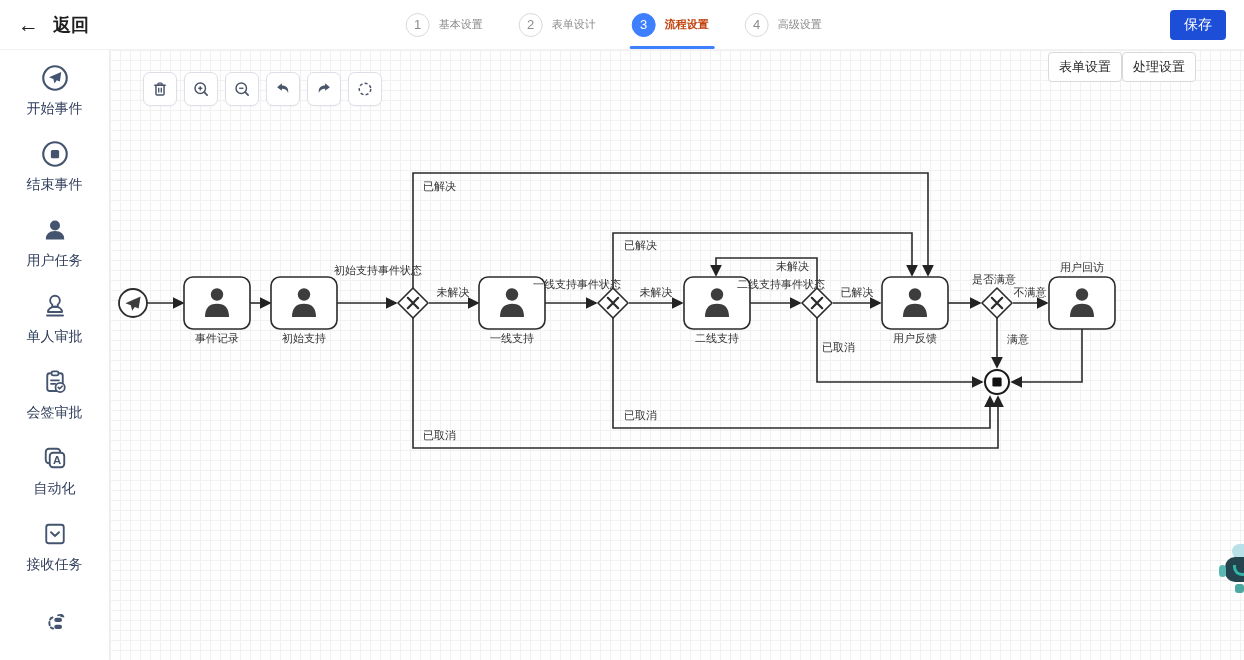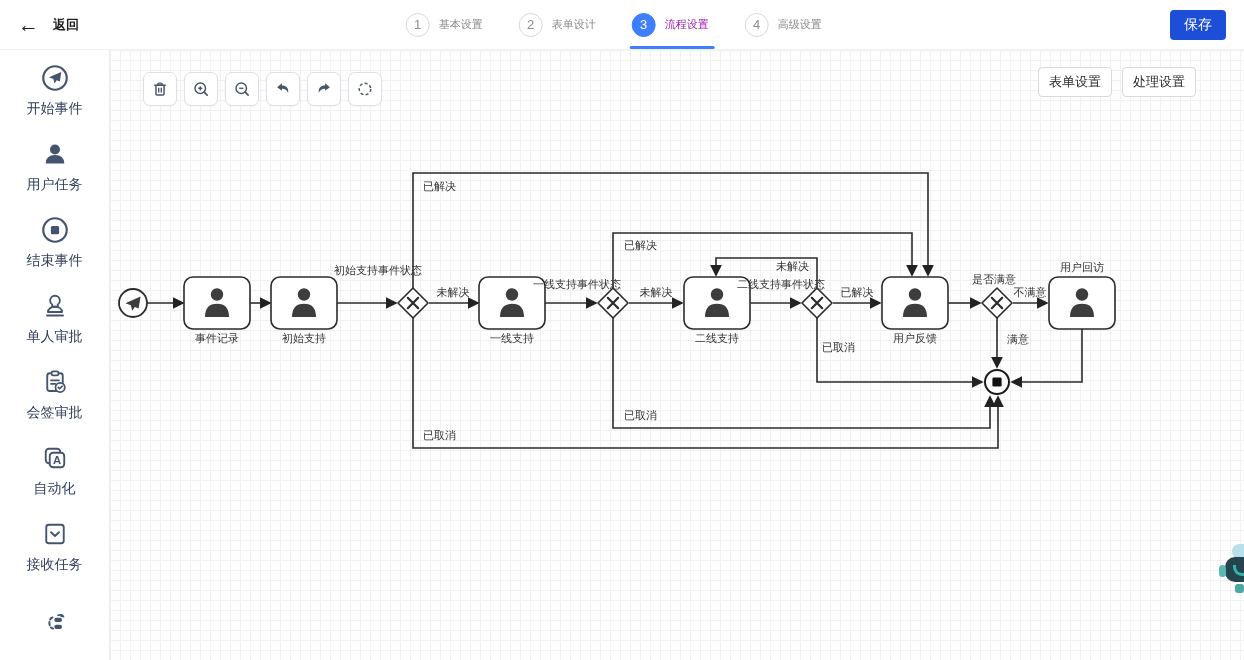--- a/index.html
+++ b/index.html
@@ -5,29 +5,29 @@
   * { margin:0; padding:0; box-sizing:border-box; }
   html,body { width:1244px; height:660px; overflow:hidden; background:#fff;
     font-family:"Liberation Sans","DejaVu Sans",sans-serif; }
   .app { width:1244px; height:660px; display:flex; flex-direction:column; }
 
   
   header { height:50px; background:#fff; display:flex; align-items:center;
     padding:0 18px; position:relative; flex:0 0 50px; border-bottom:1px solid #f2f2f2; }
   .back-group { display:flex; align-items:center; gap:14px; cursor:pointer; }
   .back-arrow { font-size:21px; color:#1f1f1f; font-weight:bold; line-height:1; }
-  .back-label { font-size:13px; font-weight:700; color:#1f1f1f; }
+  .back-label { font-size:18px; font-weight:700; color:#1f1f1f; }
   .steps { position:absolute; left:50%; top:0; transform:translateX(-52%);
     height:100%; display:flex; align-items:center; gap:36px; }
   .step { display:flex; align-items:center; gap:9px; height:100%; position:relative; cursor:pointer; }
   .step-circle { width:24px; height:24px; border-radius:50%; border:1px solid #d9d9d9;
     color:#8c8c8c; font-size:13px; display:flex; align-items:center; justify-content:center; background:#fff; }
   .step-label { font-size:11px; color:#8a8a8a; }
   .step.active .step-circle { background:#3D7FFF; border-color:#3D7FFF; color:#fff; }
-  .step.active .step-label { color:#a21caf; font-weight:400;text-align:center; }
+  .step.active .step-label { color:#c2410c; font-weight:700;text-align:center; }
   .step.active::after { content:""; position:absolute; left:-2px; right:-6px; bottom:0;
     height:3px; background:#3D7FFF; border-radius:2px; }
   .save-btn { margin-left:auto; background:#1d4ed8; color:#fff; border:none; border-radius:4px;
     font-size:14px; padding:6px 14px; cursor:pointer; font-family:inherit; }
 
   
   .main { flex:1; display:flex; min-height:0; }
   .sidebar { width:110px; flex:0 0 110px; background:#fff; border-right:1px solid #ececec;
     display:flex; flex-direction:column; overflow:hidden; padding-top:2px; }
   .side-item { height:81px; display:flex; flex-direction:column; align-items:center;
@@ -42,21 +42,21 @@
       linear-gradient(to right,#e9e9e9 1px,transparent 1px),
       linear-gradient(to bottom,#e9e9e9 1px,transparent 1px);
     background-size:10px 10px,10px 10px,100px 100px,100px 100px; overflow:hidden; }
 
   .toolbar { position:absolute; top:22px; left:33px; display:flex; gap:7px; }
   .tool-btn { width:34px; height:34px; background:#fff; border:1px solid #dcdfe6; border-radius:7px;
     display:flex; align-items:center; justify-content:center; cursor:pointer; color:#4a5568;
     box-shadow:0 1px 2px rgba(0,0,0,.03); }
   .tool-btn svg { width:22px; height:22px; }
 
-  .settings-btns { position:absolute; top:17px; right:48px; display:flex; gap:10px; }
+  .settings-btns { position:absolute; top:2px; right:48px; display:flex; }
   .settings-btn { background:#fff; border:1px solid #d9d9d9; border-radius:4px; color:#2b2b2b;
     font-size:13px; padding:5px 10px; cursor:pointer; font-family:inherit; }
 
   .diagram { position:absolute; left:0; top:0; width:1134px; height:610px; }
 
   
   .robot { position:absolute; right:-15px; top:494px; width:38px; cursor:pointer; }
   .robot-cloud { width:20px; height:15px; background:#b9dfe9; border-radius:8px 9px 7px 8px;
     margin-left:11px; box-shadow:inset -2px -2px 0 #9fcfdd; }
   .robot-head { width:31px; height:25px; background:#24454f; border-radius:10px 11px 9px 10px;
@@ -172,29 +172,29 @@
   <div class="main">
     <aside class="sidebar">
         <div class="side-item">
           <svg viewBox="0 0 24 24" class="side-icon">
             <use href="#sym-start-event" xlink:href="#sym-start-event"></use>
           </svg>
           <span class="side-label">开始事件</span>
         </div>
         <div class="side-item">
           <svg viewBox="0 0 24 24" class="side-icon">
+            <use href="#sym-end-event" xlink:href="#sym-end-event"></use>
+          </svg>
+          <span class="side-label">结束事件</span>
+        </div>
+        <div class="side-item">
+          <svg viewBox="0 0 24 24" class="side-icon">
             <use href="#sym-user-task" xlink:href="#sym-user-task"></use>
           </svg>
           <span class="side-label">用户任务</span>
-        </div>
-        <div class="side-item">
-          <svg viewBox="0 0 24 24" class="side-icon">
-            <use href="#sym-end-event" xlink:href="#sym-end-event"></use>
-          </svg>
-          <span class="side-label">结束事件</span>
         </div>
         <div class="side-item">
           <svg viewBox="0 0 24 24" class="side-icon">
             <use href="#sym-single-approval" xlink:href="#sym-single-approval"></use>
           </svg>
           <span class="side-label">单人审批</span>
         </div>
         <div class="side-item">
           <svg viewBox="0 0 24 24" class="side-icon">
             <use href="#sym-countersign-approval" xlink:href="#sym-countersign-approval"></use>

